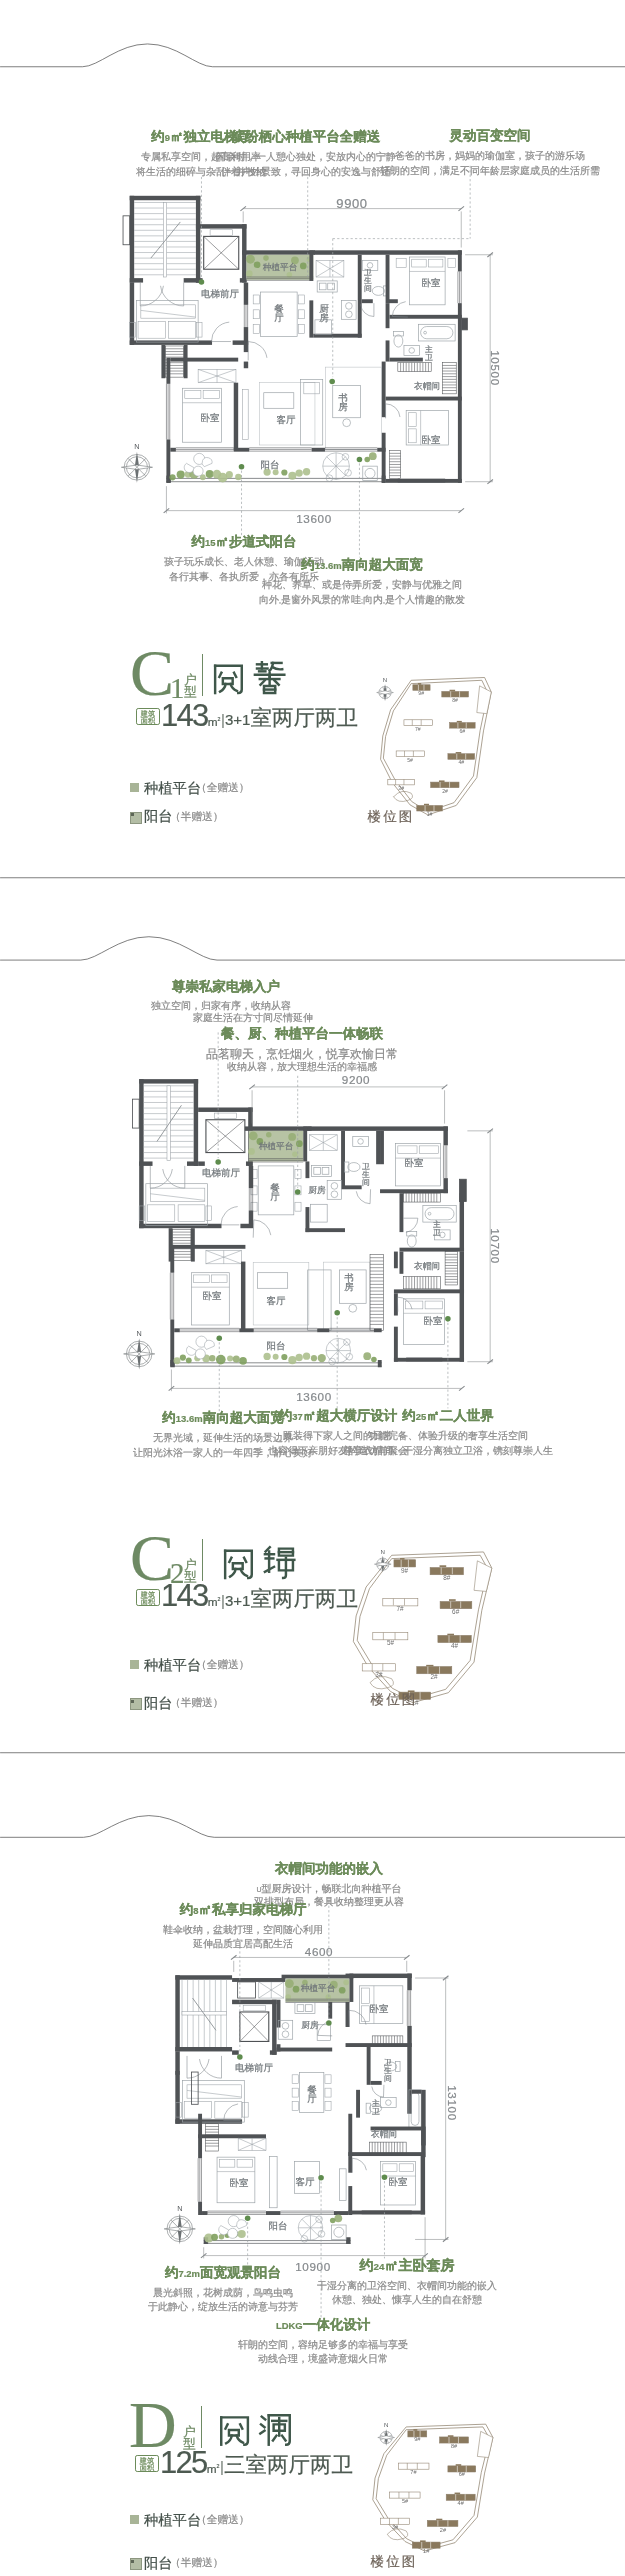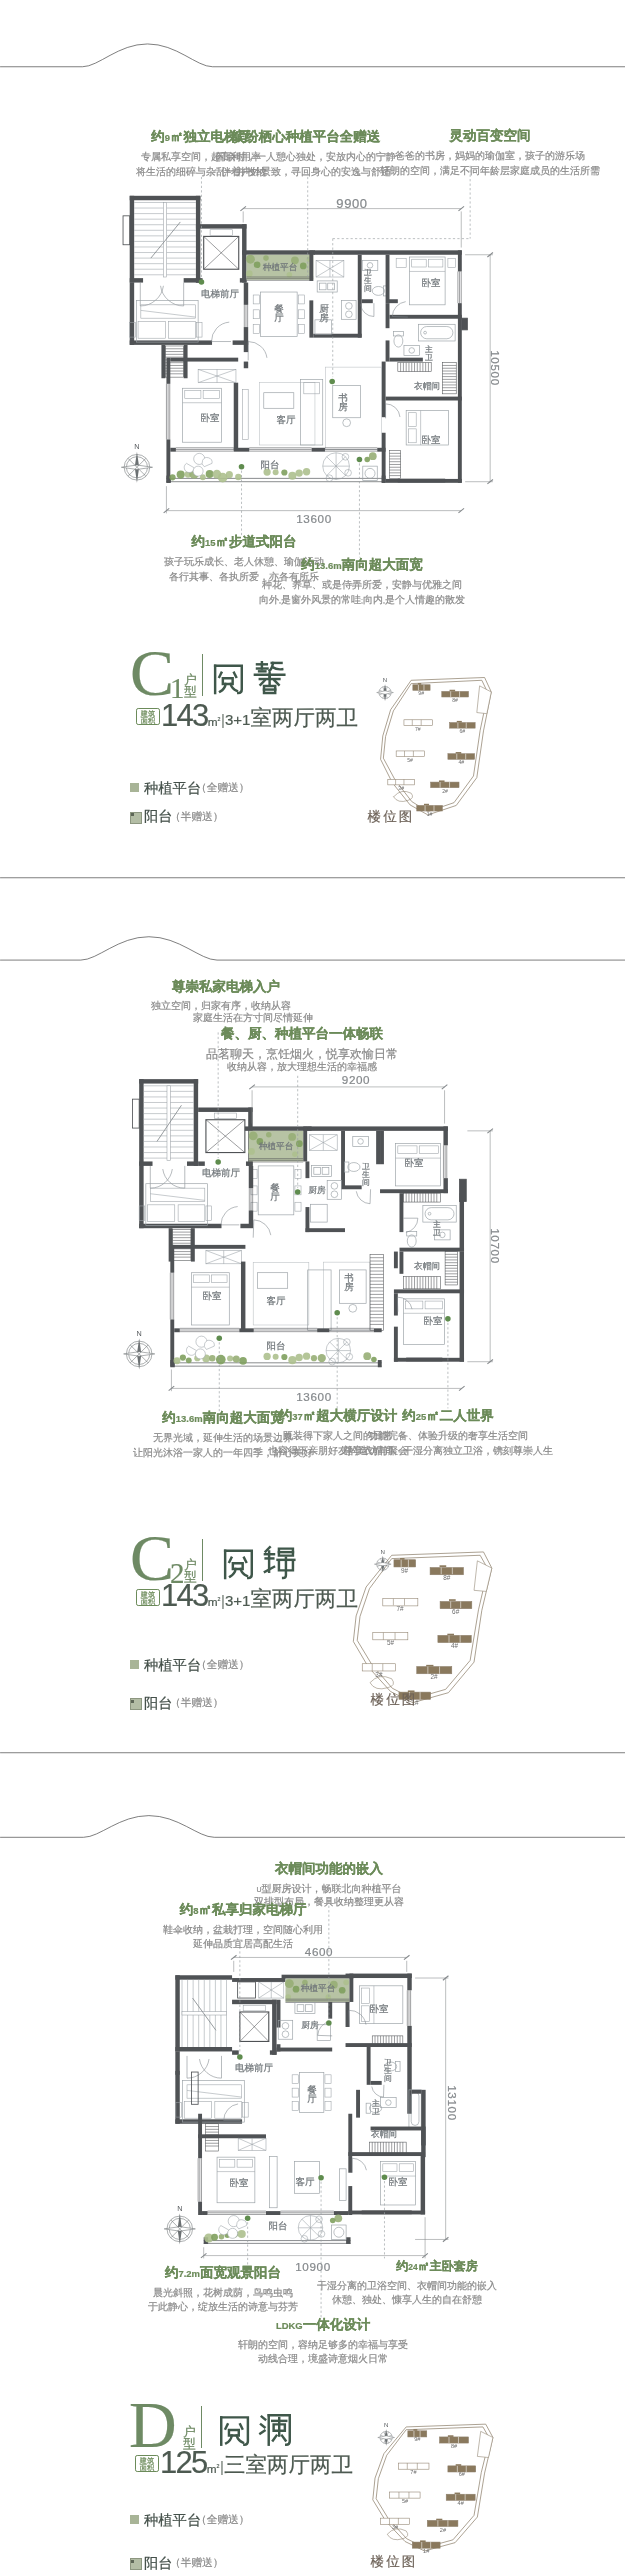--- a/index.html
+++ b/index.html
@@ -1838,21 +1838,21 @@
 <div class="t " style="font-size:10px;color:#8a8a8a;left:329px;top:1902px;transform:translate(-50%,-50%);white-space:nowrap;">双排型布局，餐具收纳整理更从容</div>
 
 <div class="t " style="font-size:13.5px;color:#6c8b5a;font-weight:bold;left:243px;top:1910px;transform:translate(-50%,-50%);white-space:nowrap;">约<span class="lat">8</span>㎡私享归家电梯厅</div>
 <div class="t " style="font-size:10px;color:#8a8a8a;left:243px;top:1930px;transform:translate(-50%,-50%);white-space:nowrap;font-family:Liberation Serif, serif;">鞋伞收纳，盆栽打理，空间随心利用</div>
 <div class="t " style="font-size:10px;color:#8a8a8a;left:243px;top:1944px;transform:translate(-50%,-50%);white-space:nowrap;text-align:right;">延伸品质宜居高配生活</div>
 
 <div class="t " style="font-size:13.5px;color:#6c8b5a;font-weight:bold;left:223px;top:2273px;transform:translate(-50%,-50%);white-space:nowrap;">约<span class="lat">7.2m</span>面宽观景阳台</div>
 <div class="t " style="font-size:10px;color:#8a8a8a;left:223px;top:2293px;transform:translate(-50%,-50%);white-space:nowrap;">晨光斜照，花树成荫，鸟鸣虫鸣</div>
 <div class="t " style="font-size:10px;color:#8a8a8a;left:223px;top:2307px;transform:translate(-50%,-50%);white-space:nowrap;">于此静心，绽放生活的诗意与芬芳</div>
 
-<div class="t " style="font-size:12px;color:#6c8b5a;font-weight:bold;left:407px;top:2266px;transform:translate(-50%,-50%);white-space:nowrap;margin-left:30px;">约<span class="lat">24</span>㎡主卧套房</div>
+<div class="t " style="font-size:14px;color:#6c8b5a;font-weight:bold;left:407px;top:2266px;transform:translate(-50%,-50%);white-space:nowrap;">约<span class="lat">24</span>㎡主卧套房</div>
 <div class="t " style="font-size:10px;color:#8a8a8a;left:407px;top:2286px;transform:translate(-50%,-50%);white-space:nowrap;">干湿分离的卫浴空间、衣帽间功能的嵌入</div>
 <div class="t " style="font-size:10px;color:#8a8a8a;left:407px;top:2300px;transform:translate(-50%,-50%);white-space:nowrap;">休憩、独处、慷享人生的自在舒憩</div>
 
 <div class="t " style="font-size:13.5px;color:#6c8b5a;font-weight:bold;left:323px;top:2325px;transform:translate(-50%,-50%);white-space:nowrap;"><span class="lat">LDKG</span>一体化设计</div>
 <div class="t " style="font-size:10px;color:#8a8a8a;left:323px;top:2345px;transform:translate(-50%,-50%);white-space:nowrap;">轩朗的空间，容纳足够多的幸福与享受</div>
 <div class="t " style="font-size:10px;color:#8a8a8a;left:323px;top:2359px;transform:translate(-50%,-50%);white-space:nowrap;">动线合理，境盛诗意烟火日常</div>
 
 <div class="t" style="left:319px;top:1951px;font-size:11.7px;color:#85898c;transform:translate(-50%,-50%);white-space:nowrap;letter-spacing:0.6px;">4600</div>
 
 <div class="t" style="left:452px;top:2103px;font-size:11.7px;color:#85898c;transform:translate(-50%,-50%) rotate(90deg);white-space:nowrap;letter-spacing:0.6px;">13100</div>

